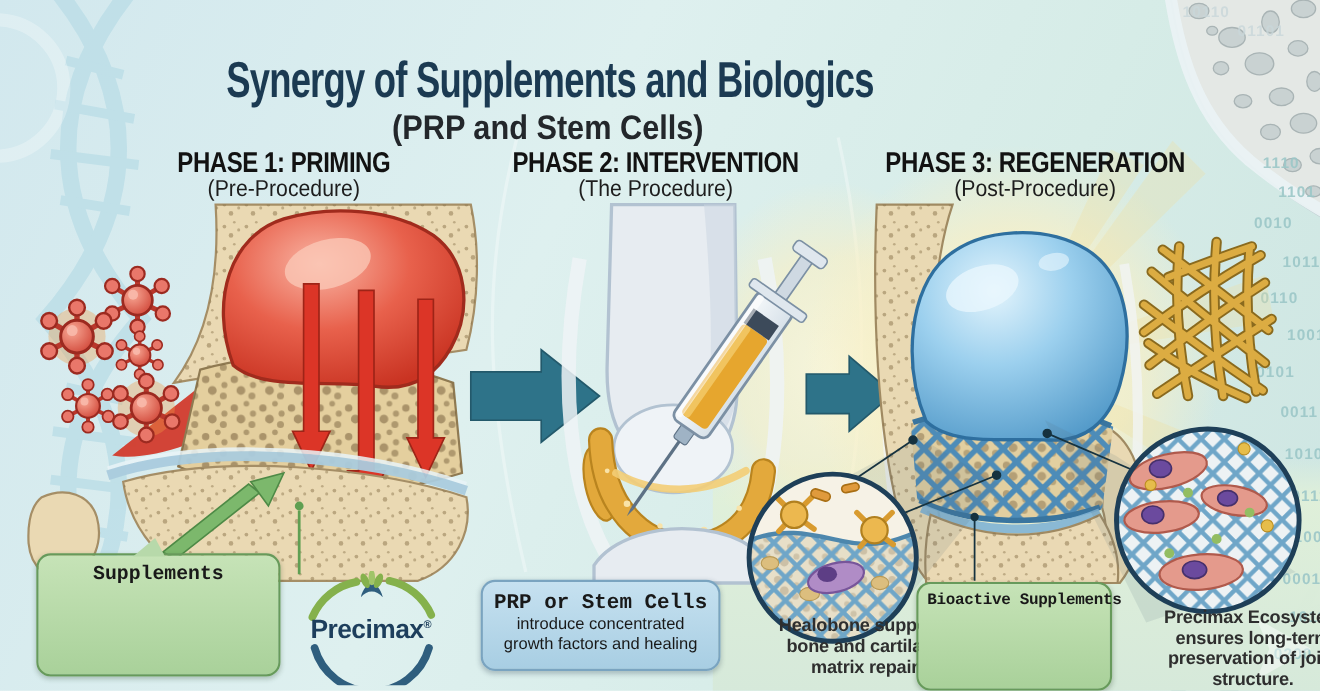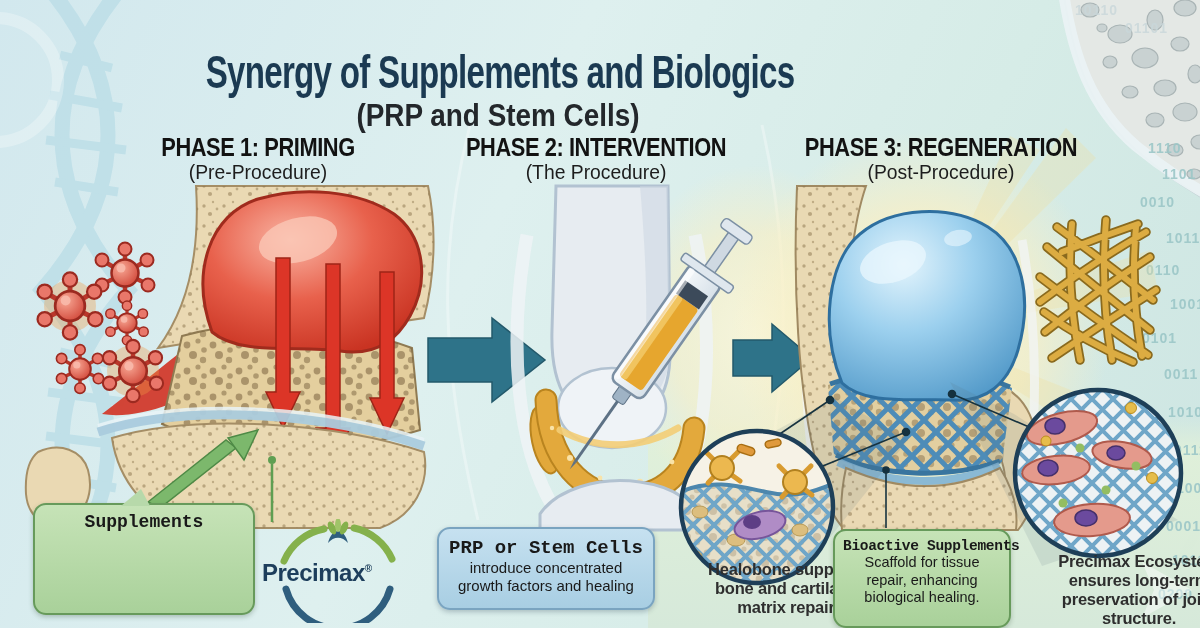--- a/index.html
+++ b/index.html
@@ -56,21 +56,21 @@
   .co-bioactive .b{font-size:14.5px;line-height:1.22;}
 
   .caption{position:absolute;text-align:center;color:#2e2e2e;font-weight:600;z-index:5;
     font-size:16.5px;line-height:1.16;letter-spacing:-.2px;padding-left:36px;}
   .cap-healobone{left:655px;top:560px;width:190px;}
   .cap-ecosystem{left:1008px;top:552px;width:190px;}
 
   
   .logo{position:absolute;left:262px;top:519px;width:150px;height:104px;z-index:5;}
   .logo svg{position:absolute;left:0;top:0;}
-  .logo-text{position:absolute;left:0;right:0;top:40px;
+  .logo-text{position:absolute;left:0;right:0;top:40px;text-align:center;
     font-size:24px;font-weight:bold;color:#1d3e5c;letter-spacing:-.5px;white-space:nowrap;}
   .logo-text sup{font-size:10px;}
 </style>
 </head>
 <body>
 
 <svg class="layer z1" viewBox="0 0 1200 628">
   <g opacity="0.9">
     <path d="M 128,-20 C 40,80 40,190 128,290 C 40,390 40,500 128,600" stroke="#bedfe8" stroke-width="15" fill="none"></path>
     <path d="M 42,-20 C 130,80 130,190 42,290 C 130,390 130,500 42,600" stroke="#bedfe8" stroke-width="15" fill="none"></path>
@@ -446,16 +446,15 @@
 
 <div class="callout blue co-prp">
   <div class="t">PRP or Stem Cells</div>
   <div class="b">introduce concentrated growth factors and healing</div>
 </div>
 
 <div class="caption cap-healobone">Healobone supports bone and cartilage matrix repair</div>
 
 <div class="callout green co-bioactive">
   <div class="t">Bioactive Supplements</div>
-  <div class="b">Scaffold for tissue repair, enhancing biological healing.</div>
 </div>
 
 <div class="caption cap-ecosystem">Precimax Ecosystem ensures long-term preservation of joint structure.</div>
 
 </body></html>

